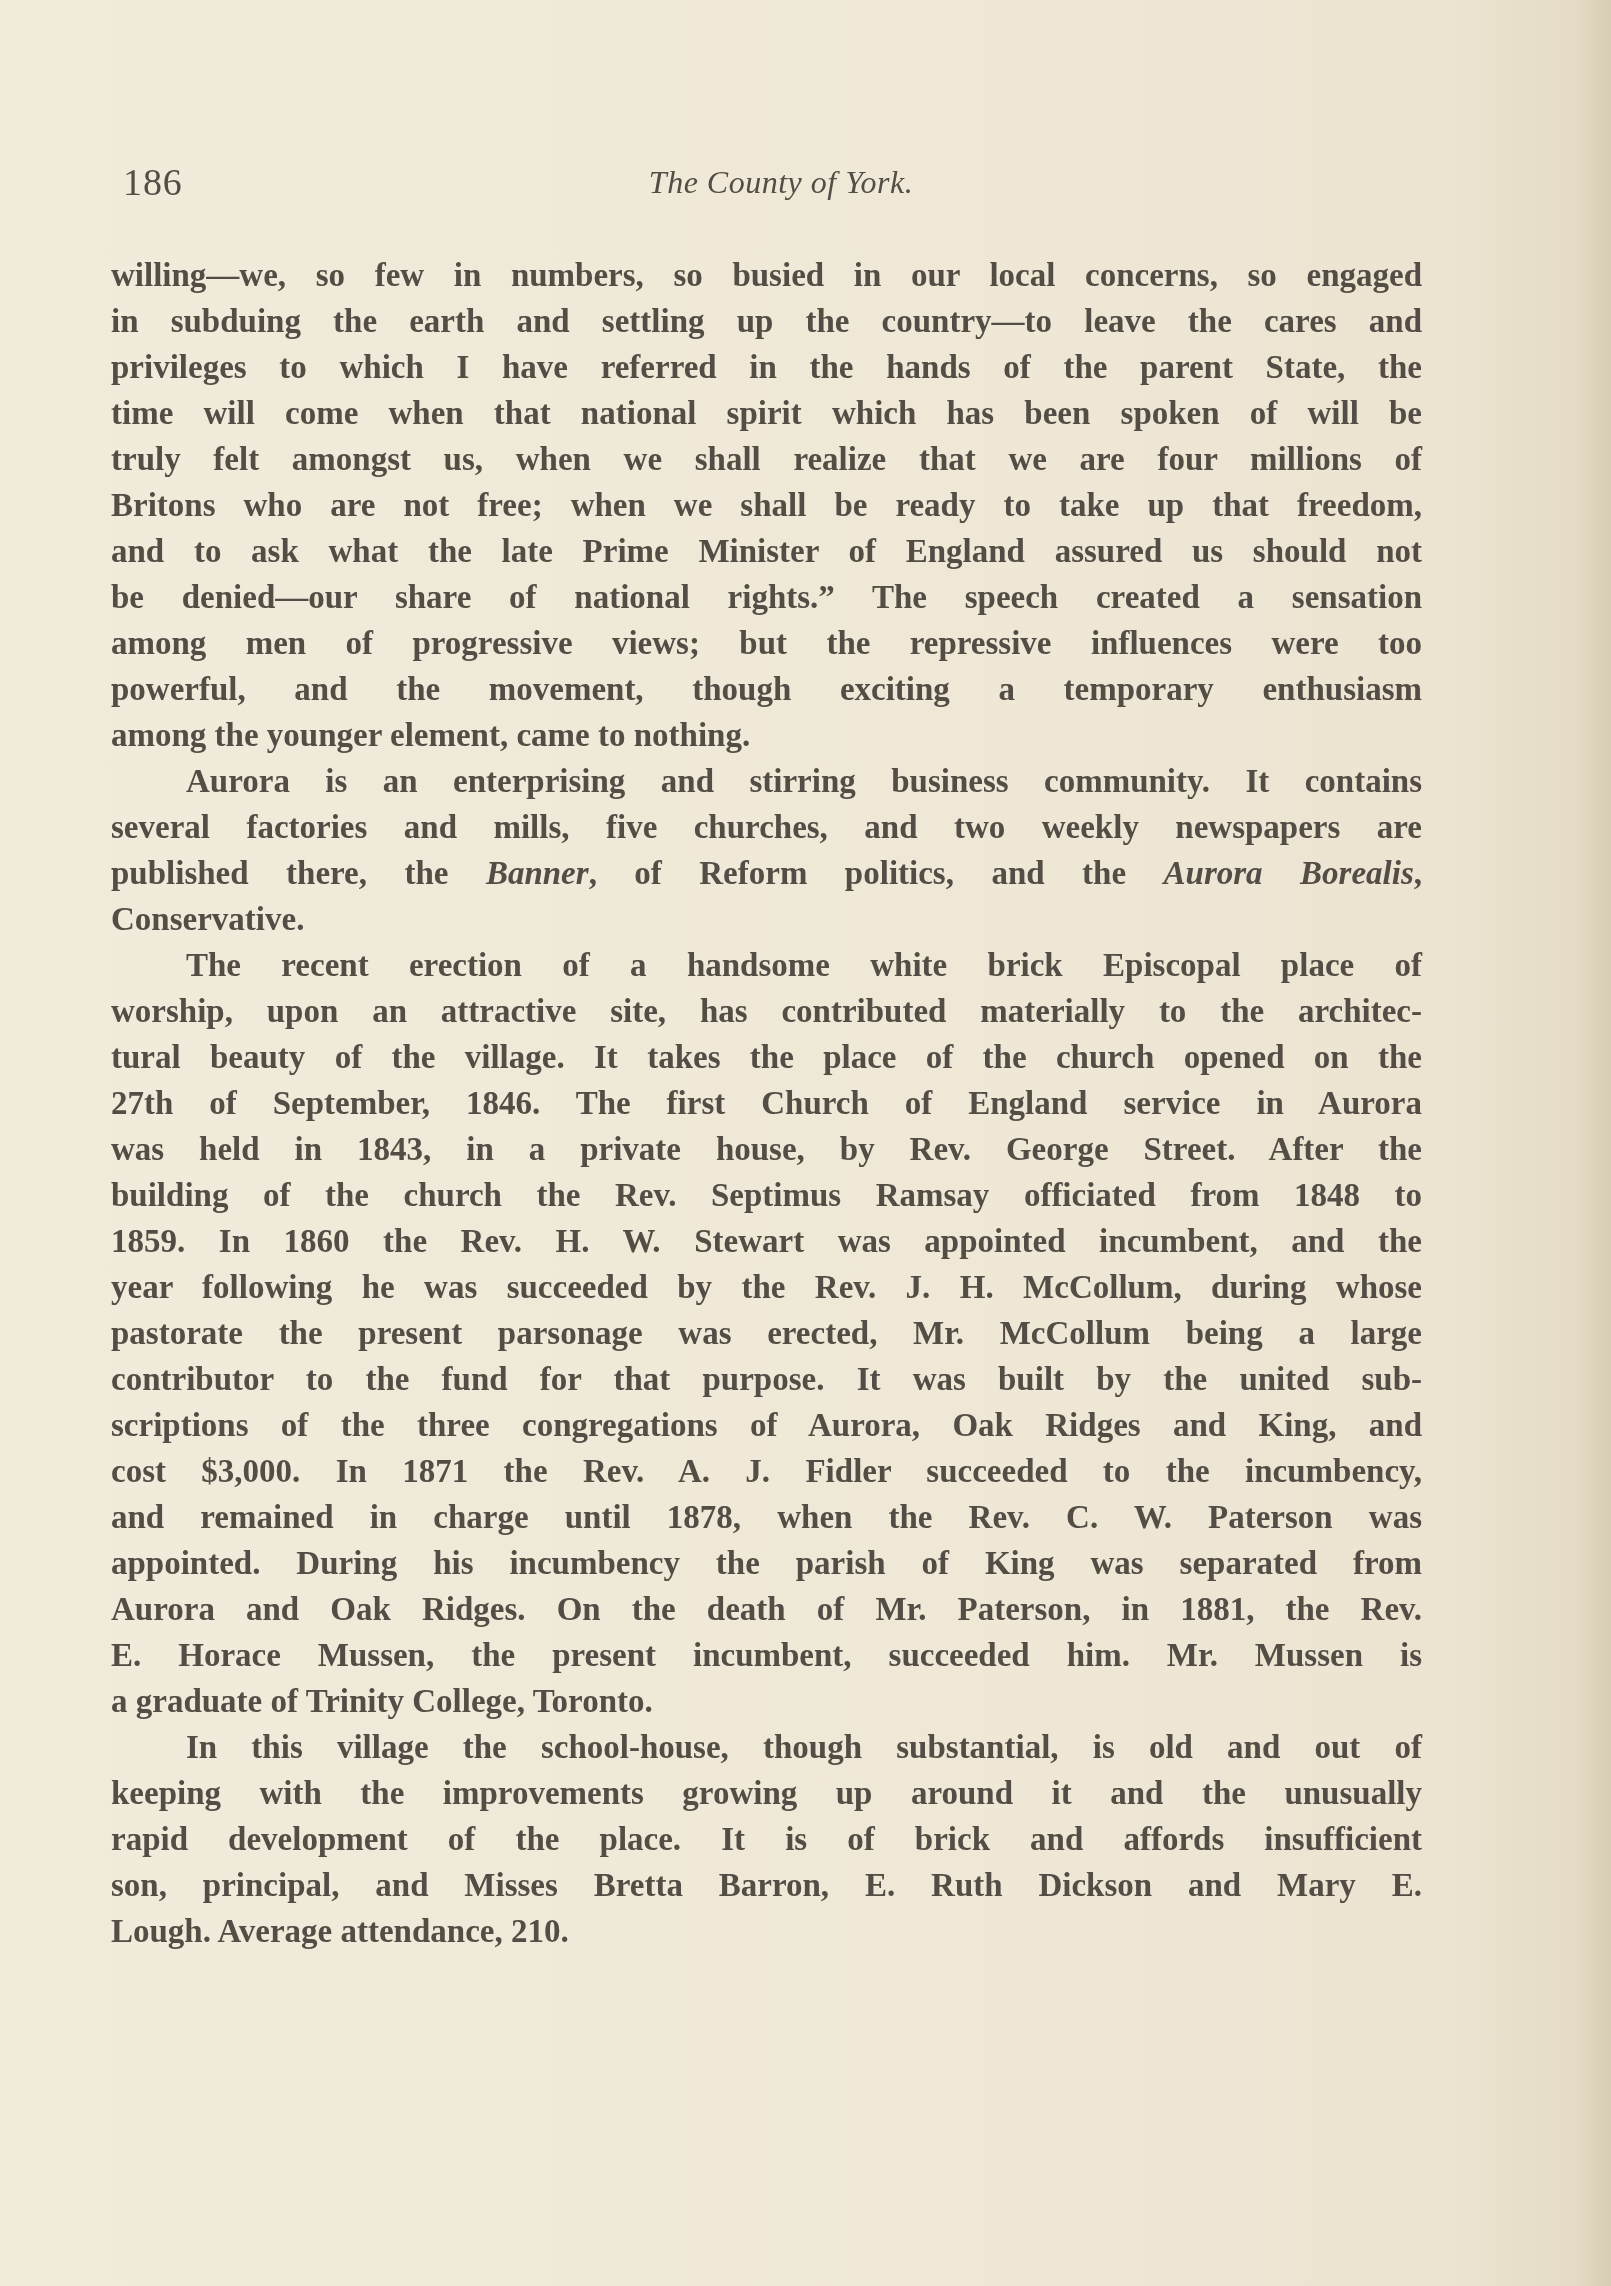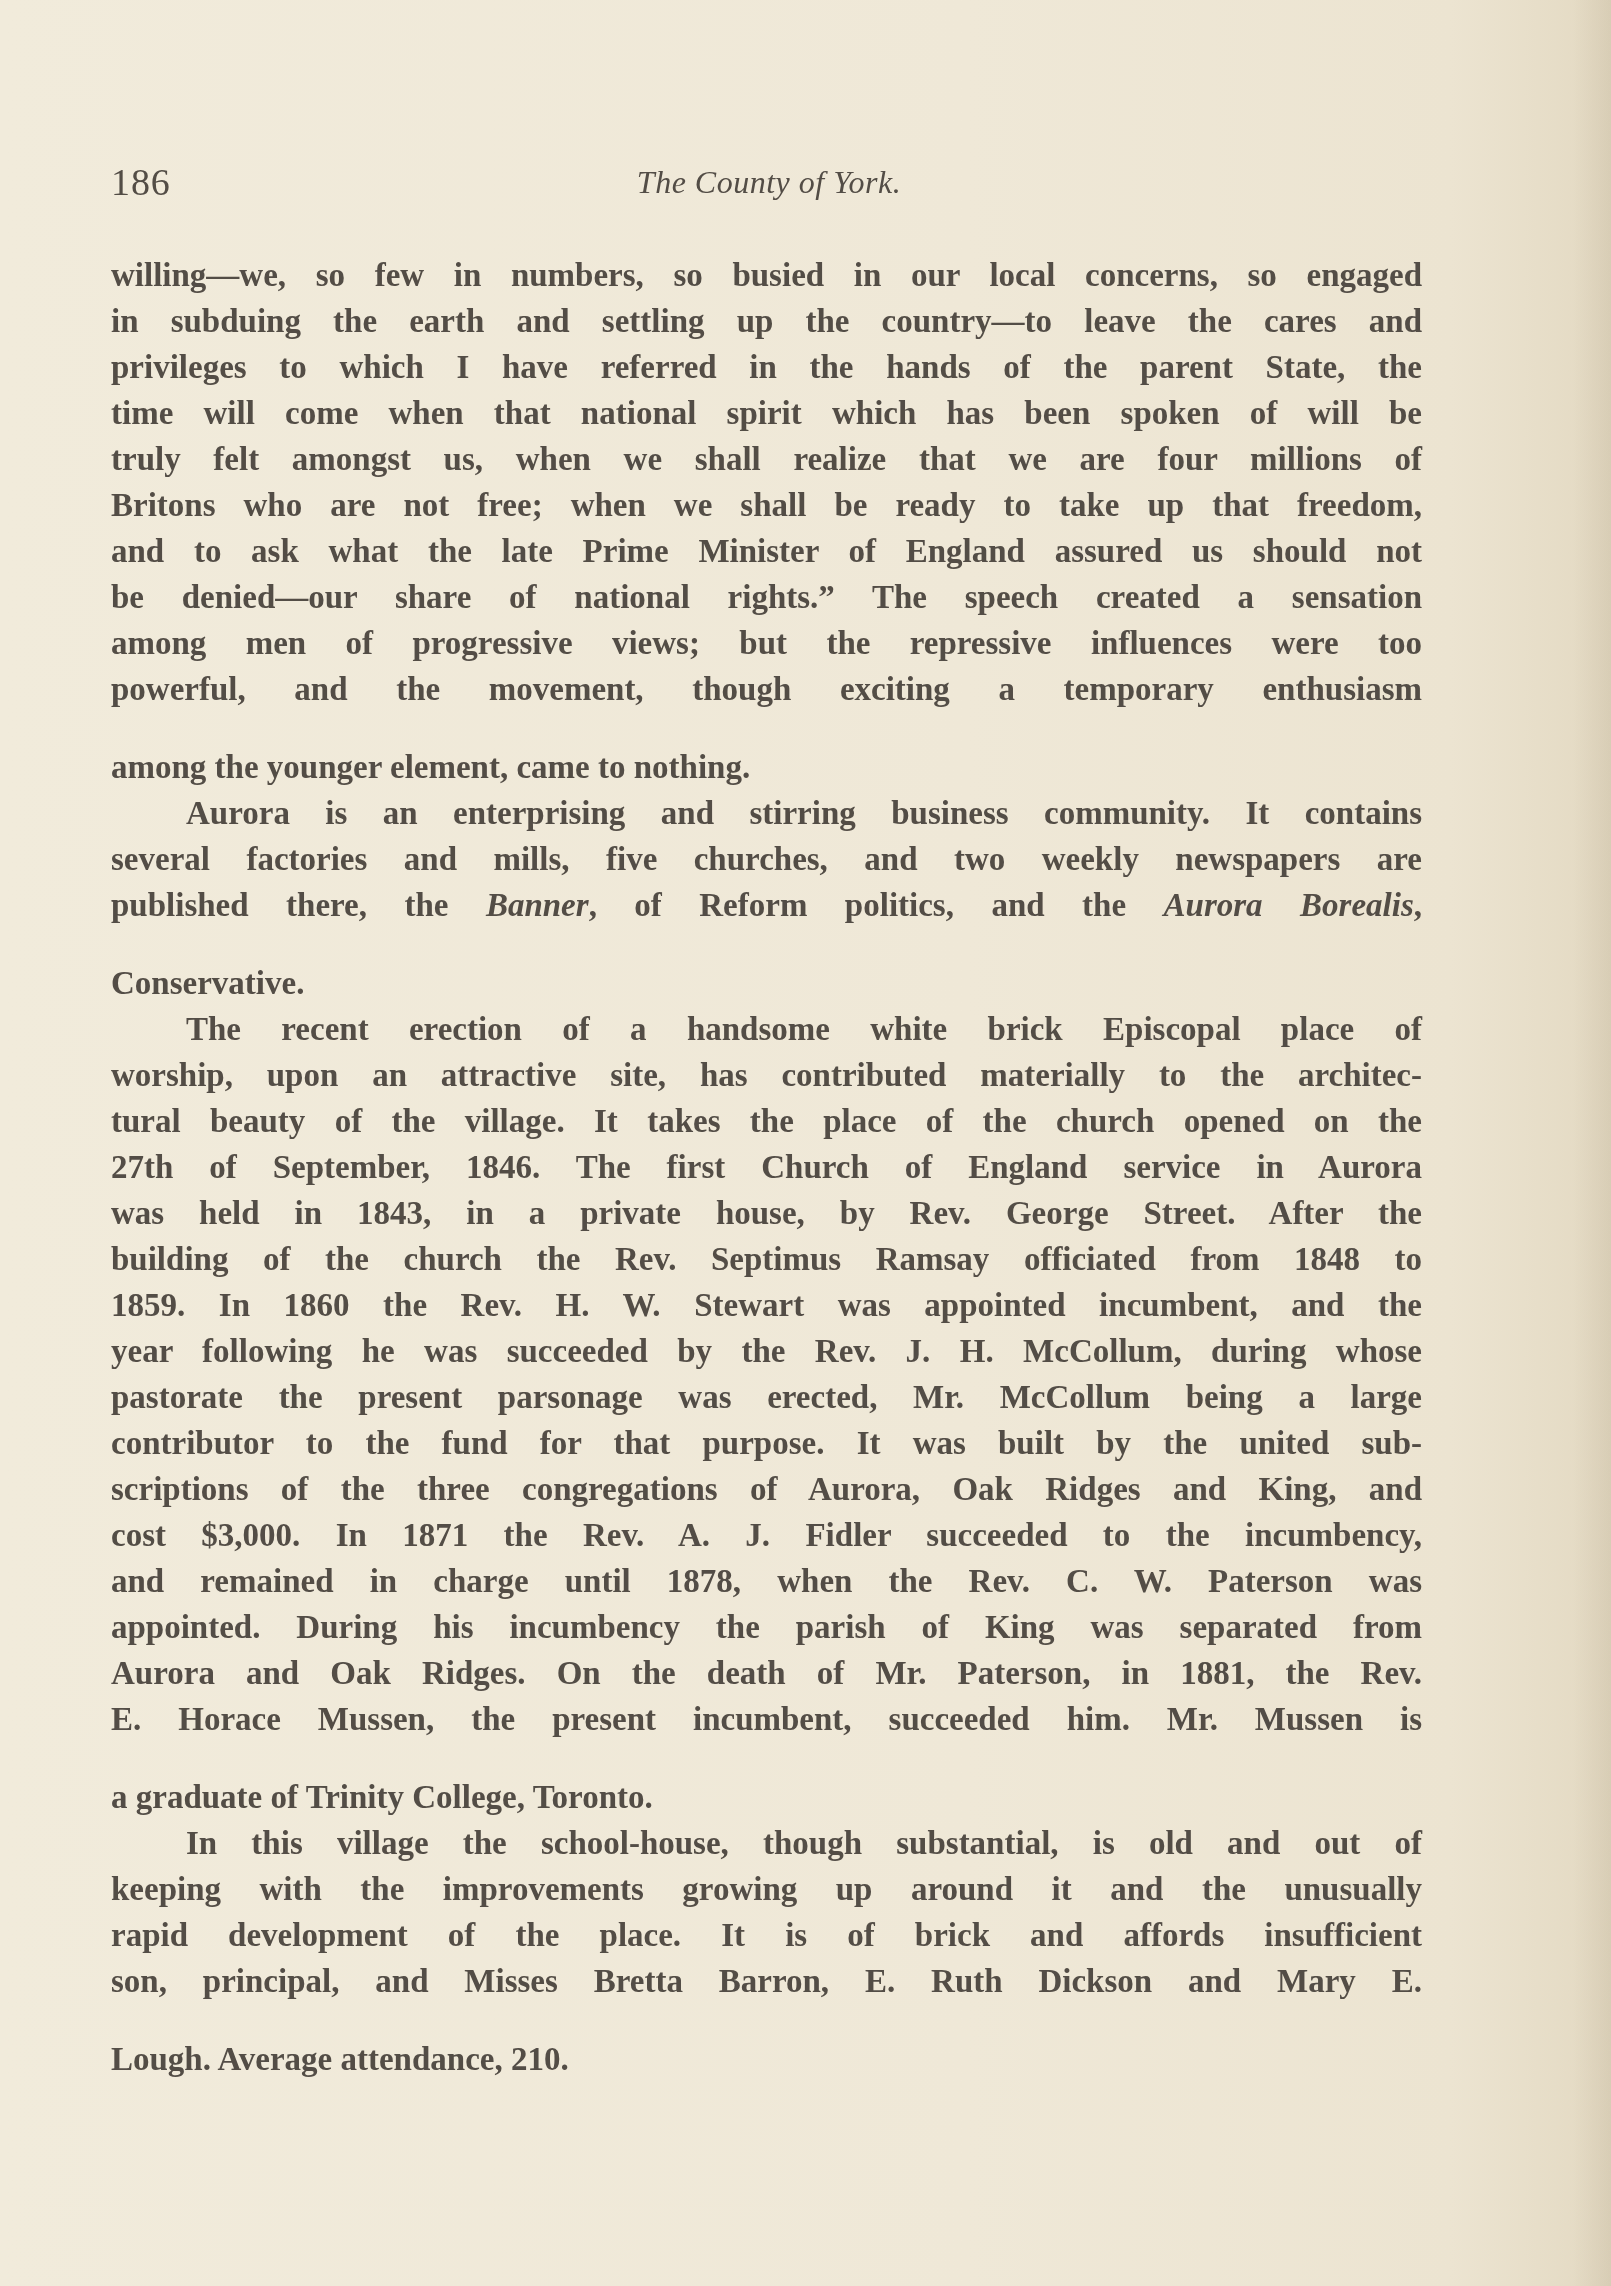--- a/index.html
+++ b/index.html
@@ -4,39 +4,39 @@
 <style>
   html, body { margin: 0; padding: 0; }
   body {
     width: 1611px; height: 2286px; overflow: hidden;
     background: #efe8d6;
     background-image: linear-gradient(90deg, #f1ebdb 0%, #efe8d7 60%, #ece4d1 90%, #e3d9c2 100%);
     position: relative;
     font-family: "Liberation Serif", "DejaVu Serif", serif;
     color: #534d46;
   }
-  .page-header { position: absolute; left: 0; top: 158px; width: 1295px; height: 49px; }
+  .page-header { position: absolute; left: 12px; top: 158px; width: 1295px; height: 49px; }
   .page-number {
     position: absolute; left: 111px; top: 0;
     font-size: 38px; line-height: 49px; letter-spacing: 0.9px;
   }
   .running-title {
     position: absolute; left: 576px; width: 386px; top: 0;
     font-size: 32px; line-height: 49px; font-style: italic; text-align: center;
     letter-spacing: 0.5px;
   }
   .body-text {
     position: absolute; left: 111px; top: 252px; width: 1311px;
   }
   .line {
     display: block; height: 46px; line-height: 46px;
     font-size: 33px; white-space: nowrap;
     text-align: justify; text-align-last: justify; font-weight: bold;
   }
-  .line.last { text-align-last: left; margin-top: 32px; }
+  .line.last { text-align-last: left; }
   .line.indent { padding-left: 75px; }
   .it { font-style: italic; }
   .edge-shadow {
     position: absolute; right: 0; top: 0; width: 38px; height: 2286px;
     background: linear-gradient(90deg, rgba(0,0,0,0) 0%, rgba(120,100,70,0.10) 100%);
   }
 </style>
 </head>
 <body>
 

